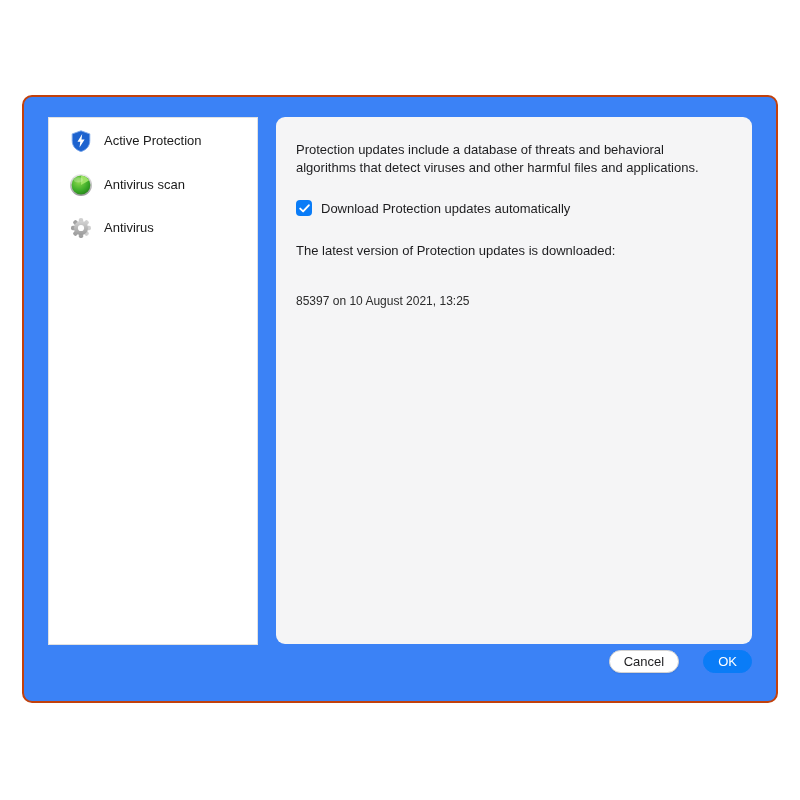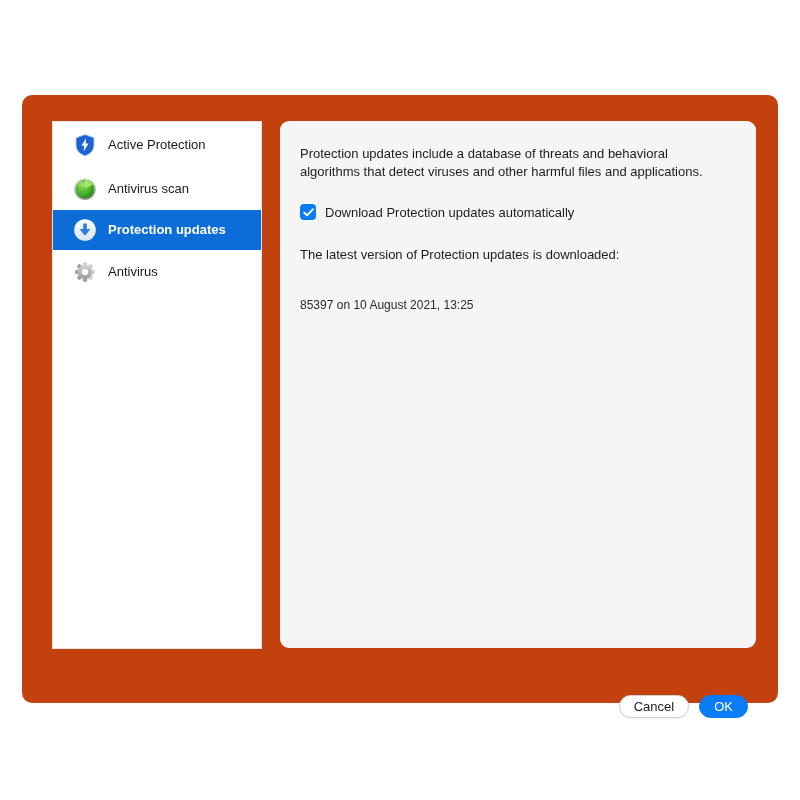--- a/index.html
+++ b/index.html
@@ -7,22 +7,22 @@
     width: 800px; height: 800px;
     background: #ffffff;
     font-family: "Liberation Sans", "DejaVu Sans", sans-serif;
     color: #1d1d1f;
     -webkit-font-smoothing: antialiased;
   }
   .window {
     position: absolute;
     left: 22px; top: 95px;
     width: 756px; height: 608px;
-    background: #c2410c;
-    border: 6px solid #c2410c;
+    background: #3b82f6;
+    border: 2px solid #c2410c;
     border-radius: 10px;
   }
   
   .sidebar {
     position: absolute;
     left: 24px; top: 20px;
     width: 210px; height: 528px;
     background: #ffffff;
     border: 1px solid #e1e1e1;
     overflow: hidden;
@@ -89,23 +89,23 @@
     margin-bottom: 2px;
   }
   .latest-value {
     font-size: 12px;
     color: #2b2b2b;
     margin-top: 36px;
   }
   
   .footer {
     position: absolute;
-    right: 24px; top: 594px;
+    right: 24px; top: 553px;
     display: flex;
-    gap: 10px;
+    gap: 24px;
   }
   .btn {
     height: 23px;
     border-radius: 12px;
     font-size: 13px;
     font-family: "Liberation Sans", "DejaVu Sans", sans-serif;
     display: inline-flex;
     align-items: center;
     padding: 0 14px;
     cursor: default;
@@ -156,35 +156,20 @@
           </defs>
           <circle cx="12" cy="12" r="11" fill="url(#ringGrad)"></circle>
           <circle cx="12" cy="12" r="9.4" fill="url(#greenGrad)"></circle>
           <path d="M12 12 L12 2.8 A9.2 9.2 0 0 1 20 7.5 Z" fill="#a9e96f" opacity="0.85"></path>
           <ellipse cx="9.3" cy="6.8" rx="4.6" ry="2.6" fill="#ffffff" opacity="0.22"></ellipse>
         </svg>
       </span>
       <span class="side-label">Antivirus scan</span>
     </div>
 
-    <div class="side-row r3 selected">
-      <span class="side-icon">
-        <svg width="24" height="24" viewBox="0 0 24 24">
-          <defs>
-            <linearGradient id="whiteCirc" x1="0" y1="0" x2="0" y2="1">
-              <stop offset="0" stop-color="#ffffff"></stop>
-                <stop offset="1" stop-color="#dde4ee"></stop>
-            </linearGradient>
-          </defs>
-          <circle cx="12" cy="12" r="10.8" fill="url(#whiteCirc)"></circle>
-          <path d="M10.2 5.6 h3.6 v5.5 h3.7 L12 17.7 L6.5 11.1 h3.7 Z" fill="#2a7ede"></path>
-        </svg>
-      </span>
-      <span class="side-label">Protection updates</span>
-    </div>
 
 
     <div class="side-row r5">
       <span class="side-icon">
         <svg width="26" height="26" viewBox="0 0 24 24">
           <defs>
             <linearGradient id="gearGrad" x1="0" y1="0" x2="0" y2="1">
               <stop offset="0" stop-color="#d4d4d4"></stop>
                 <stop offset="1" stop-color="#9c9c9c"></stop>
             </linearGradient>

